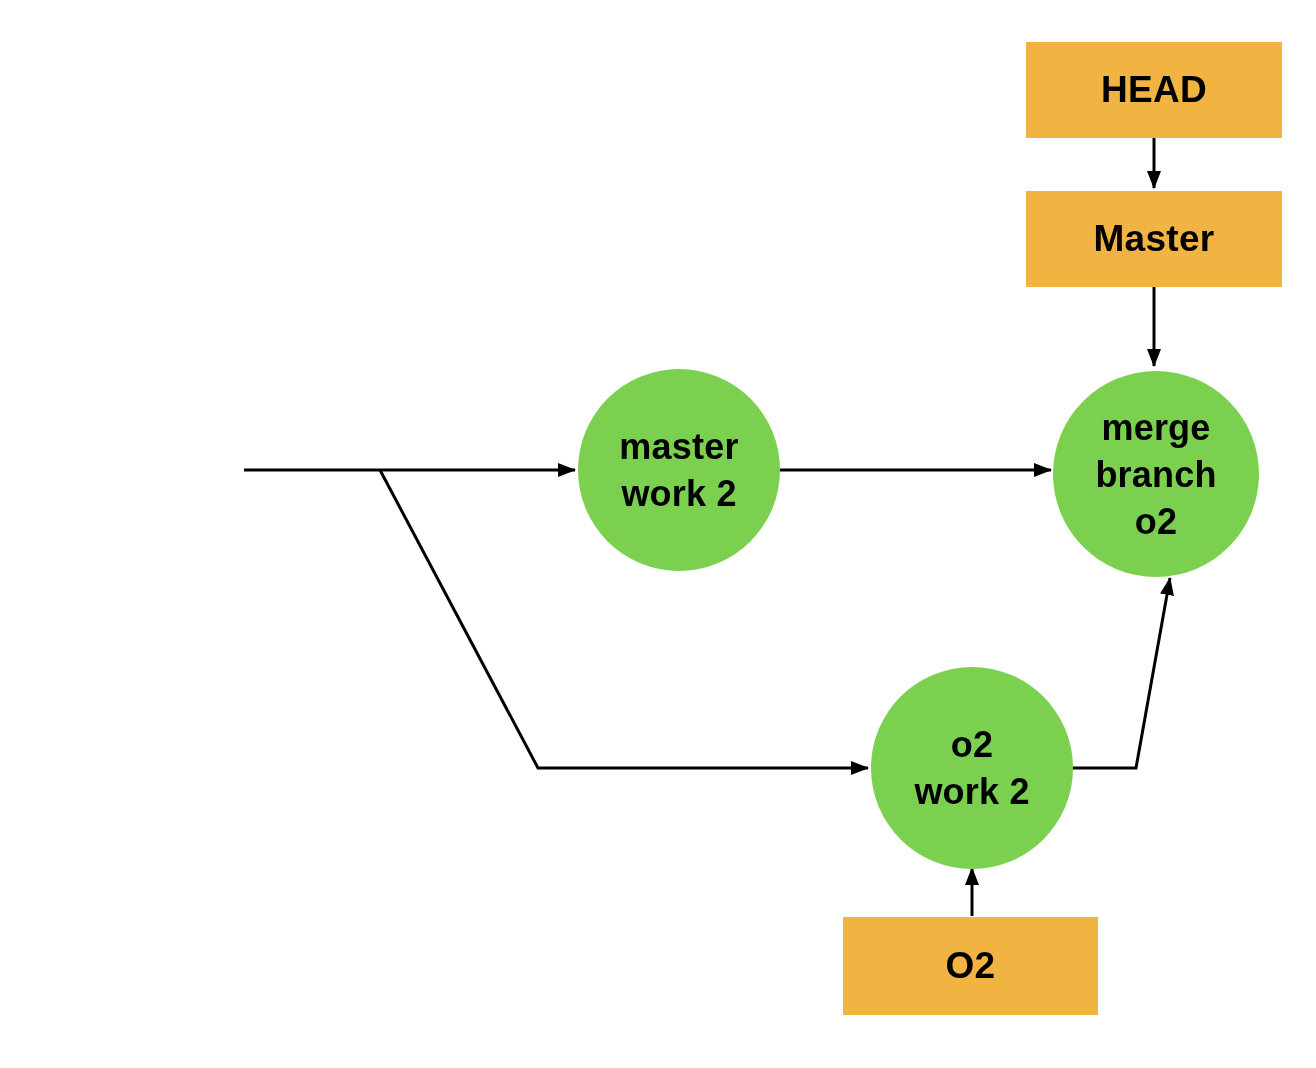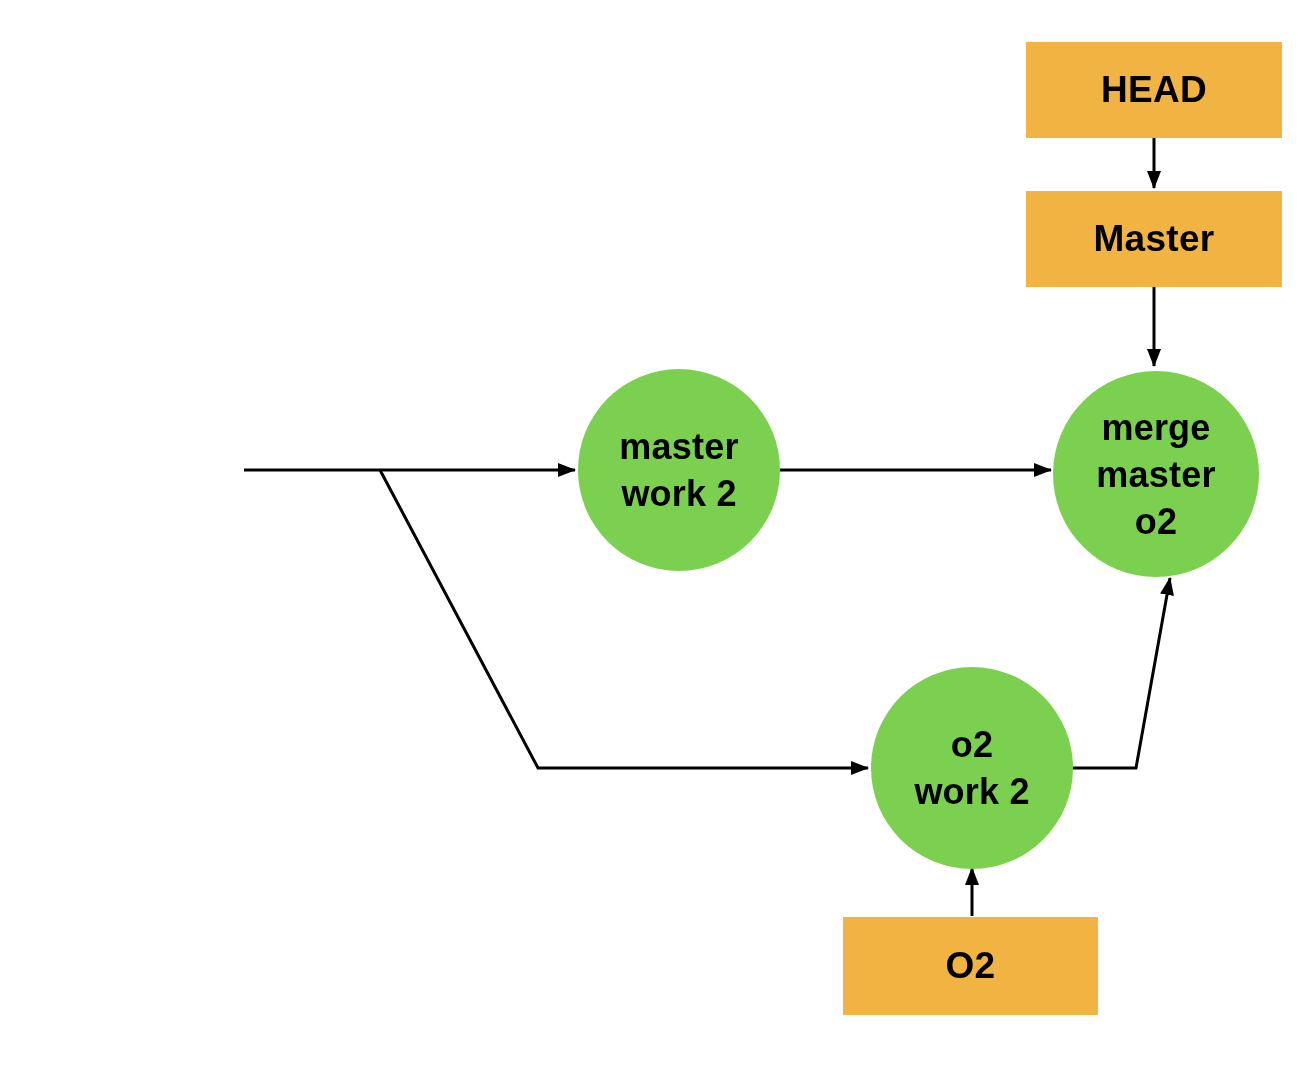--- a/index.html
+++ b/index.html
@@ -91,21 +91,21 @@
   </svg>
 
 
   <div class="node-circle node-master-work2">
     <span class="node-label">master
 work 2</span>
   </div>
 
   <div class="node-circle node-merge-branch-o2">
     <span class="node-label">merge
-master
+branch
 o2</span>
   </div>
 
   <div class="node-circle node-o2-work2">
     <span class="node-label">o2
 work 2</span>
   </div>
 
   <div class="pointer-box box-head">
     <span class="pointer-label">HEAD</span>

